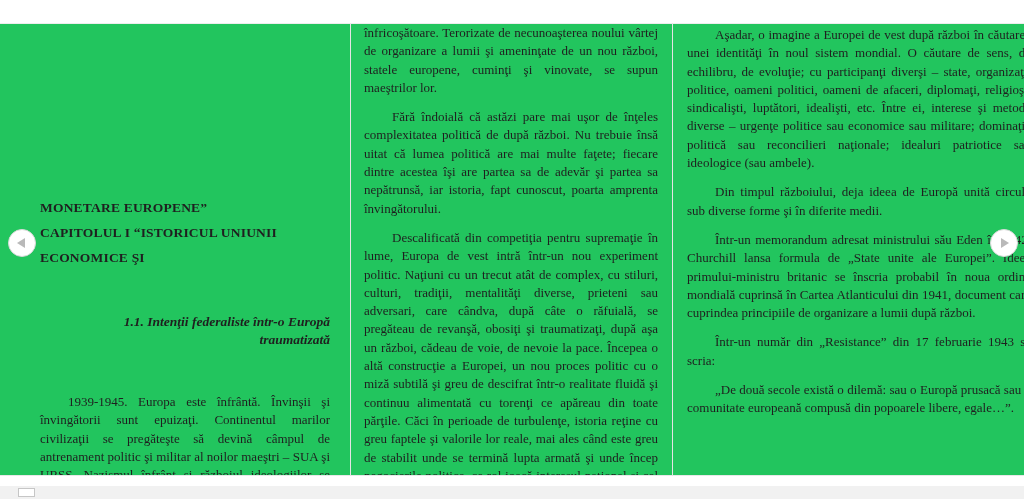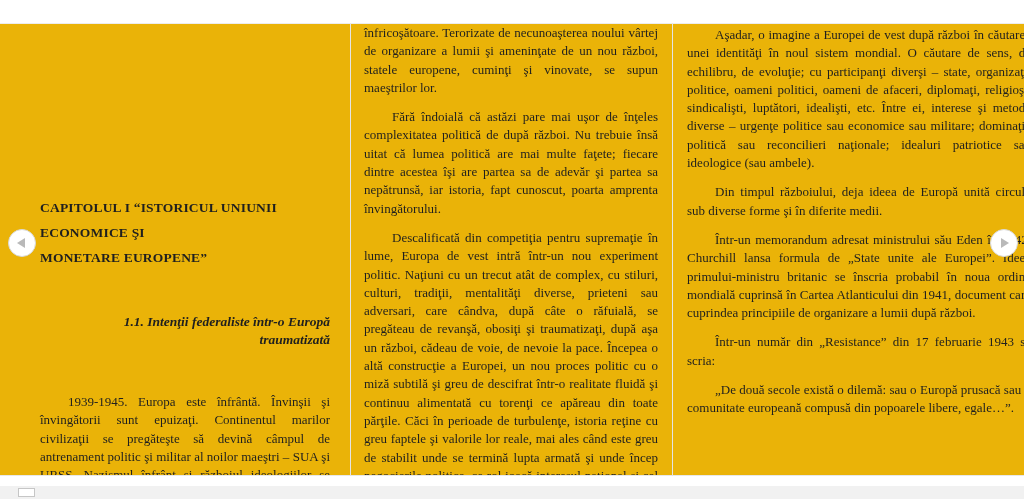--- a/index.html
+++ b/index.html
@@ -19,21 +19,21 @@
     width: 1024px;
     height: 499px;
     background: #ffffff;
   }
 
   
   .page {
     position: absolute;
     top: 23px;
     height: 453px;
-    background: #eab308;
+    background: #22c55e;
     box-sizing: border-box;
     border-top: 1px solid #ededed;
     border-bottom: 1px solid #e8e8e8;
     overflow: hidden;
   }
   .page-left  { left: -22px; width: 372px; }
   .page-mid   { left: 350px; width: 323px;
                 border-left: 1px solid #e4e4e4;
                 border-right: 1px solid #e4e4e4; }
   .page-right { left: 673px; width: 372px; }
@@ -125,22 +125,22 @@
   }
 </style>
 </head>
 <body>
 
 <div class="viewer">
 
   <div class="page page-left">
     <div class="content">
       <h1 class="chapter-title">
+        <span>MONETARE EUROPENE”</span>
         <span>CAPITOLUL I “ISTORICUL UNIUNII ECONOMICE ŞI</span>
-        <span>MONETARE EUROPENE”</span>
       </h1>
       <h2 class="section-heading">1.1. Intenţii federaliste într-o Europă traumatizată</h2>
       <p class="para">1939-1945. Europa este înfrântă. Învinşii şi învingătorii sunt epuizaţi. Continentul marilor civilizaţii se pregăteşte să devină câmpul de antrenament politic şi militar al noilor maeştri – SUA şi URSS. Nazismul înfrânt şi războiul ideologiilor se continuă prin împărţirea Europei – vestul democraţiei liberale, iar estul comunismului sovietic. Retorica politică se dezlănţuie într-un spaţiu larg, de la promisiuni paternaliste, până la ameninţări</p>
     </div>
   </div>
 
   <div class="page page-mid">
     <div class="content">
       <p class="para continuation">înfricoşătoare. Terorizate de necunoaşterea noului vârtej de organizare a lumii şi ameninţate de un nou război, statele europene, cuminţi şi vinovate, se supun maeştrilor lor.</p>
       <p class="para">Fără îndoială că astăzi pare mai uşor de înţeles complexitatea politică de după război. Nu trebuie însă uitat că lumea politică are mai multe faţete; fiecare dintre acestea îşi are partea sa de adevăr şi partea sa nepătrunsă, iar istoria, fapt cunoscut, poarta amprenta învingătorului.</p>

